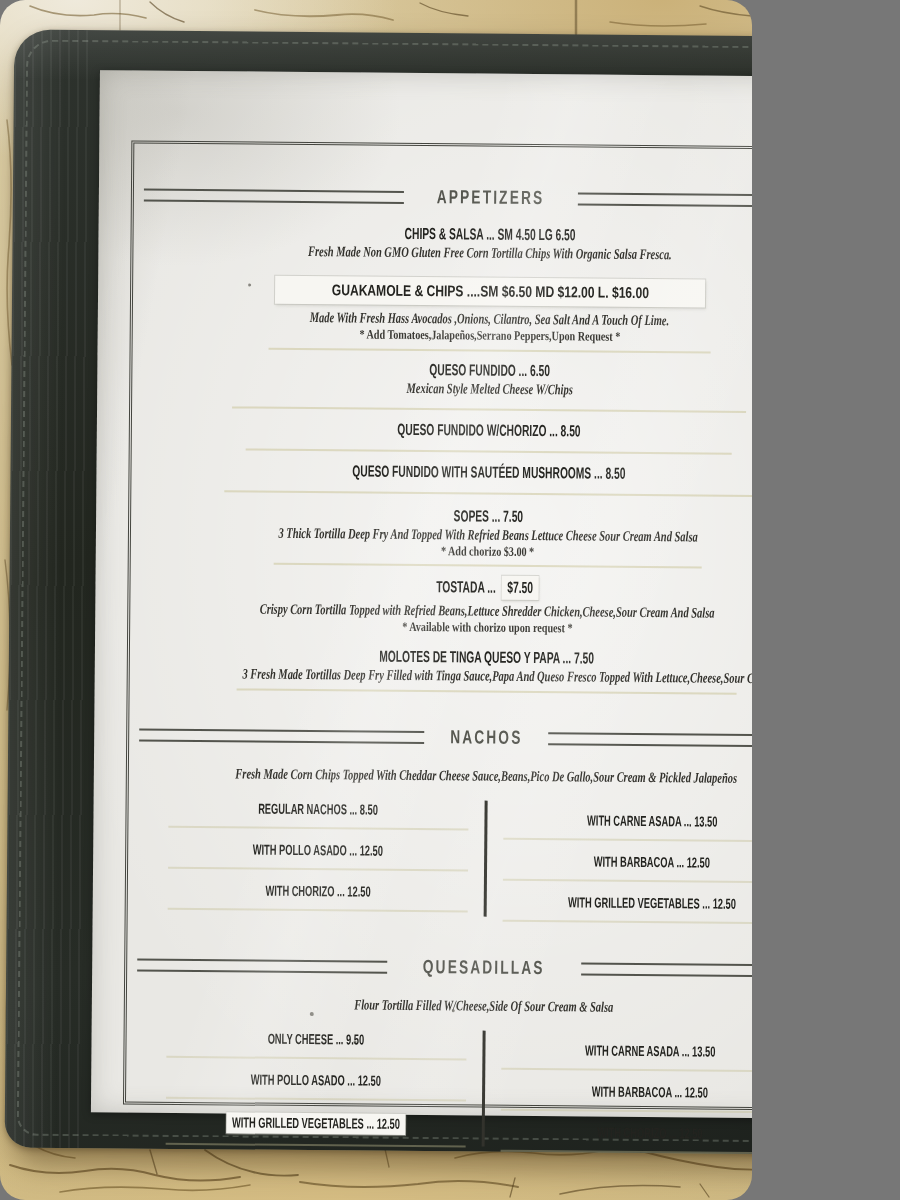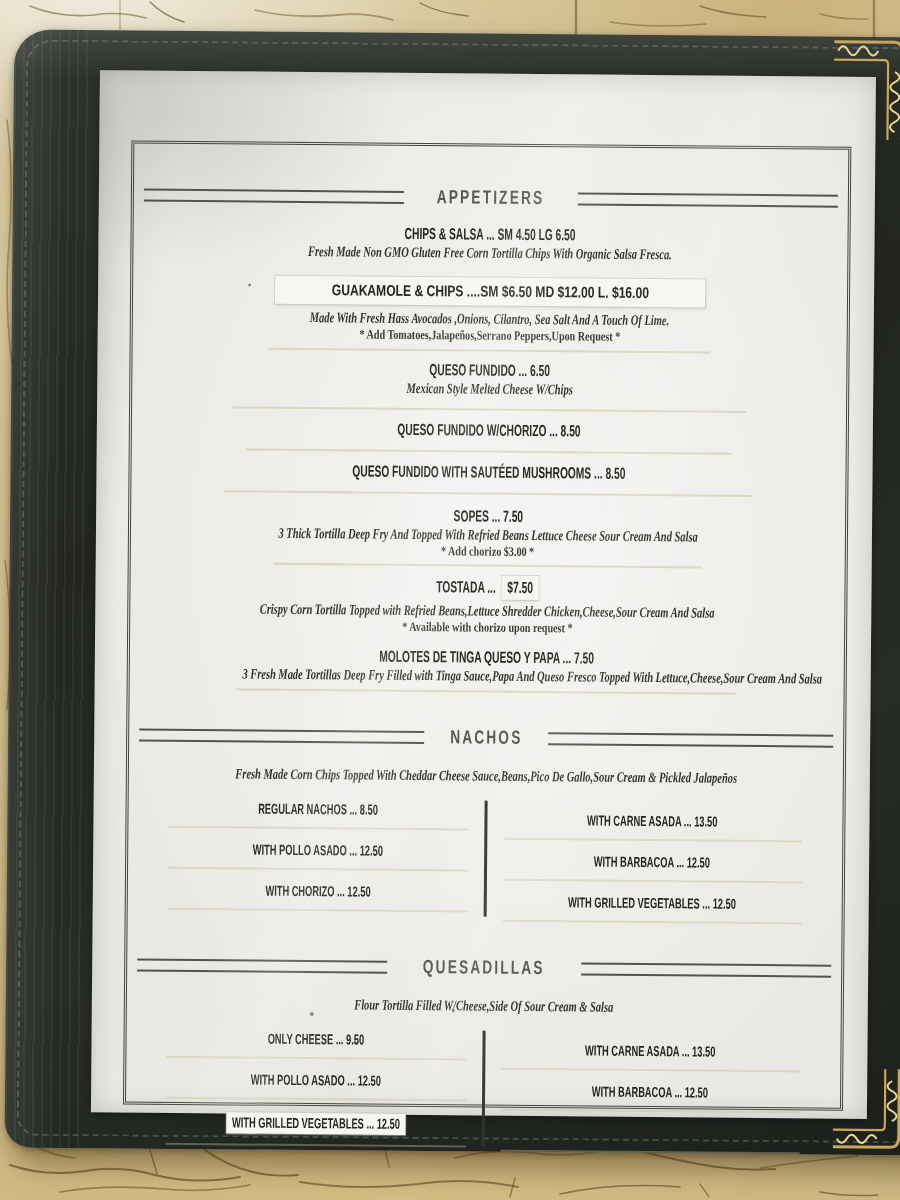--- a/index.html
+++ b/index.html
@@ -1,22 +1,22 @@
 <!DOCTYPE html>
 <html><head>
 <meta charset="utf-8">
 <style>
   html,body{margin:0;padding:0;background:#777;}
-  #scene{position:relative;width:900px;height:1200px;overflow:hidden;
+  #scene{position:relative;width:752px;height:1200px;overflow:hidden;
     font-family:"Liberation Sans",sans-serif;
     background:
       radial-gradient(ellipse 520px 260px at 10% 0%, rgba(240,235,222,.95) 0%, rgba(240,235,222,0) 62%),
       radial-gradient(ellipse 700px 320px at 88% 0%, rgba(201,174,116,.9) 0%, rgba(201,174,116,0) 65%),
       radial-gradient(ellipse 640px 420px at 45% 100%, rgba(214,189,131,.9) 0%, rgba(214,189,131,0) 72%),
-      linear-gradient(180deg,#ddd0aa 0%,#d6c494 45%,#cfba84 100%);}
+      linear-gradient(180deg,#ddd0aa 0%,#d6c494 45%,#cfba84 100%); border-radius: 25px;}
   .cracks{position:absolute;left:0;top:0;z-index:1;}
   .cracks path{fill:none;stroke-linecap:round;}
 
   .binder{position:absolute;left:14px;top:30px;width:962px;height:1118px;z-index:2;
     border-radius:36px 10px 12px 26px;
     background:linear-gradient(160deg,#2e332e 0%,#22261f 38%,#272c26 66%,#1c201c 100%);
     box-shadow:8px 16px 30px rgba(70,50,20,.5), 0 2px 6px rgba(60,45,20,.4);
     transform:rotate(.5deg);transform-origin:60px 40px;}
   .binder::before{content:"";position:absolute;inset:10px 14px 12px 12px;
     border:2px dashed rgba(125,133,122,.42);border-radius:26px 6px 8px 20px;pointer-events:none;}

